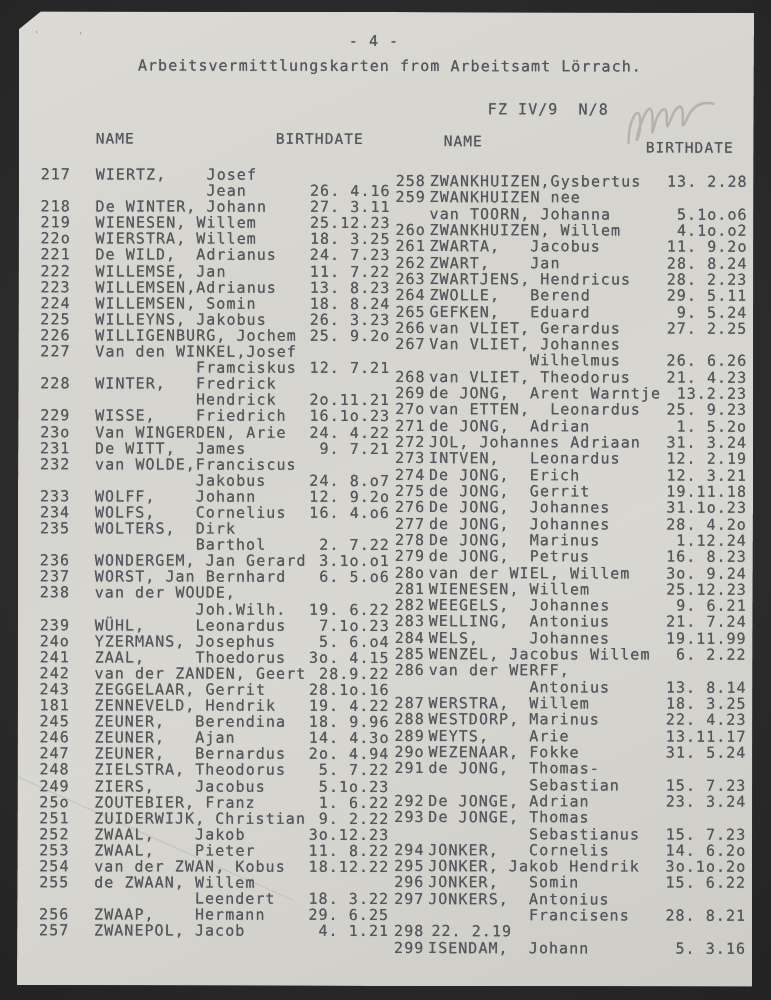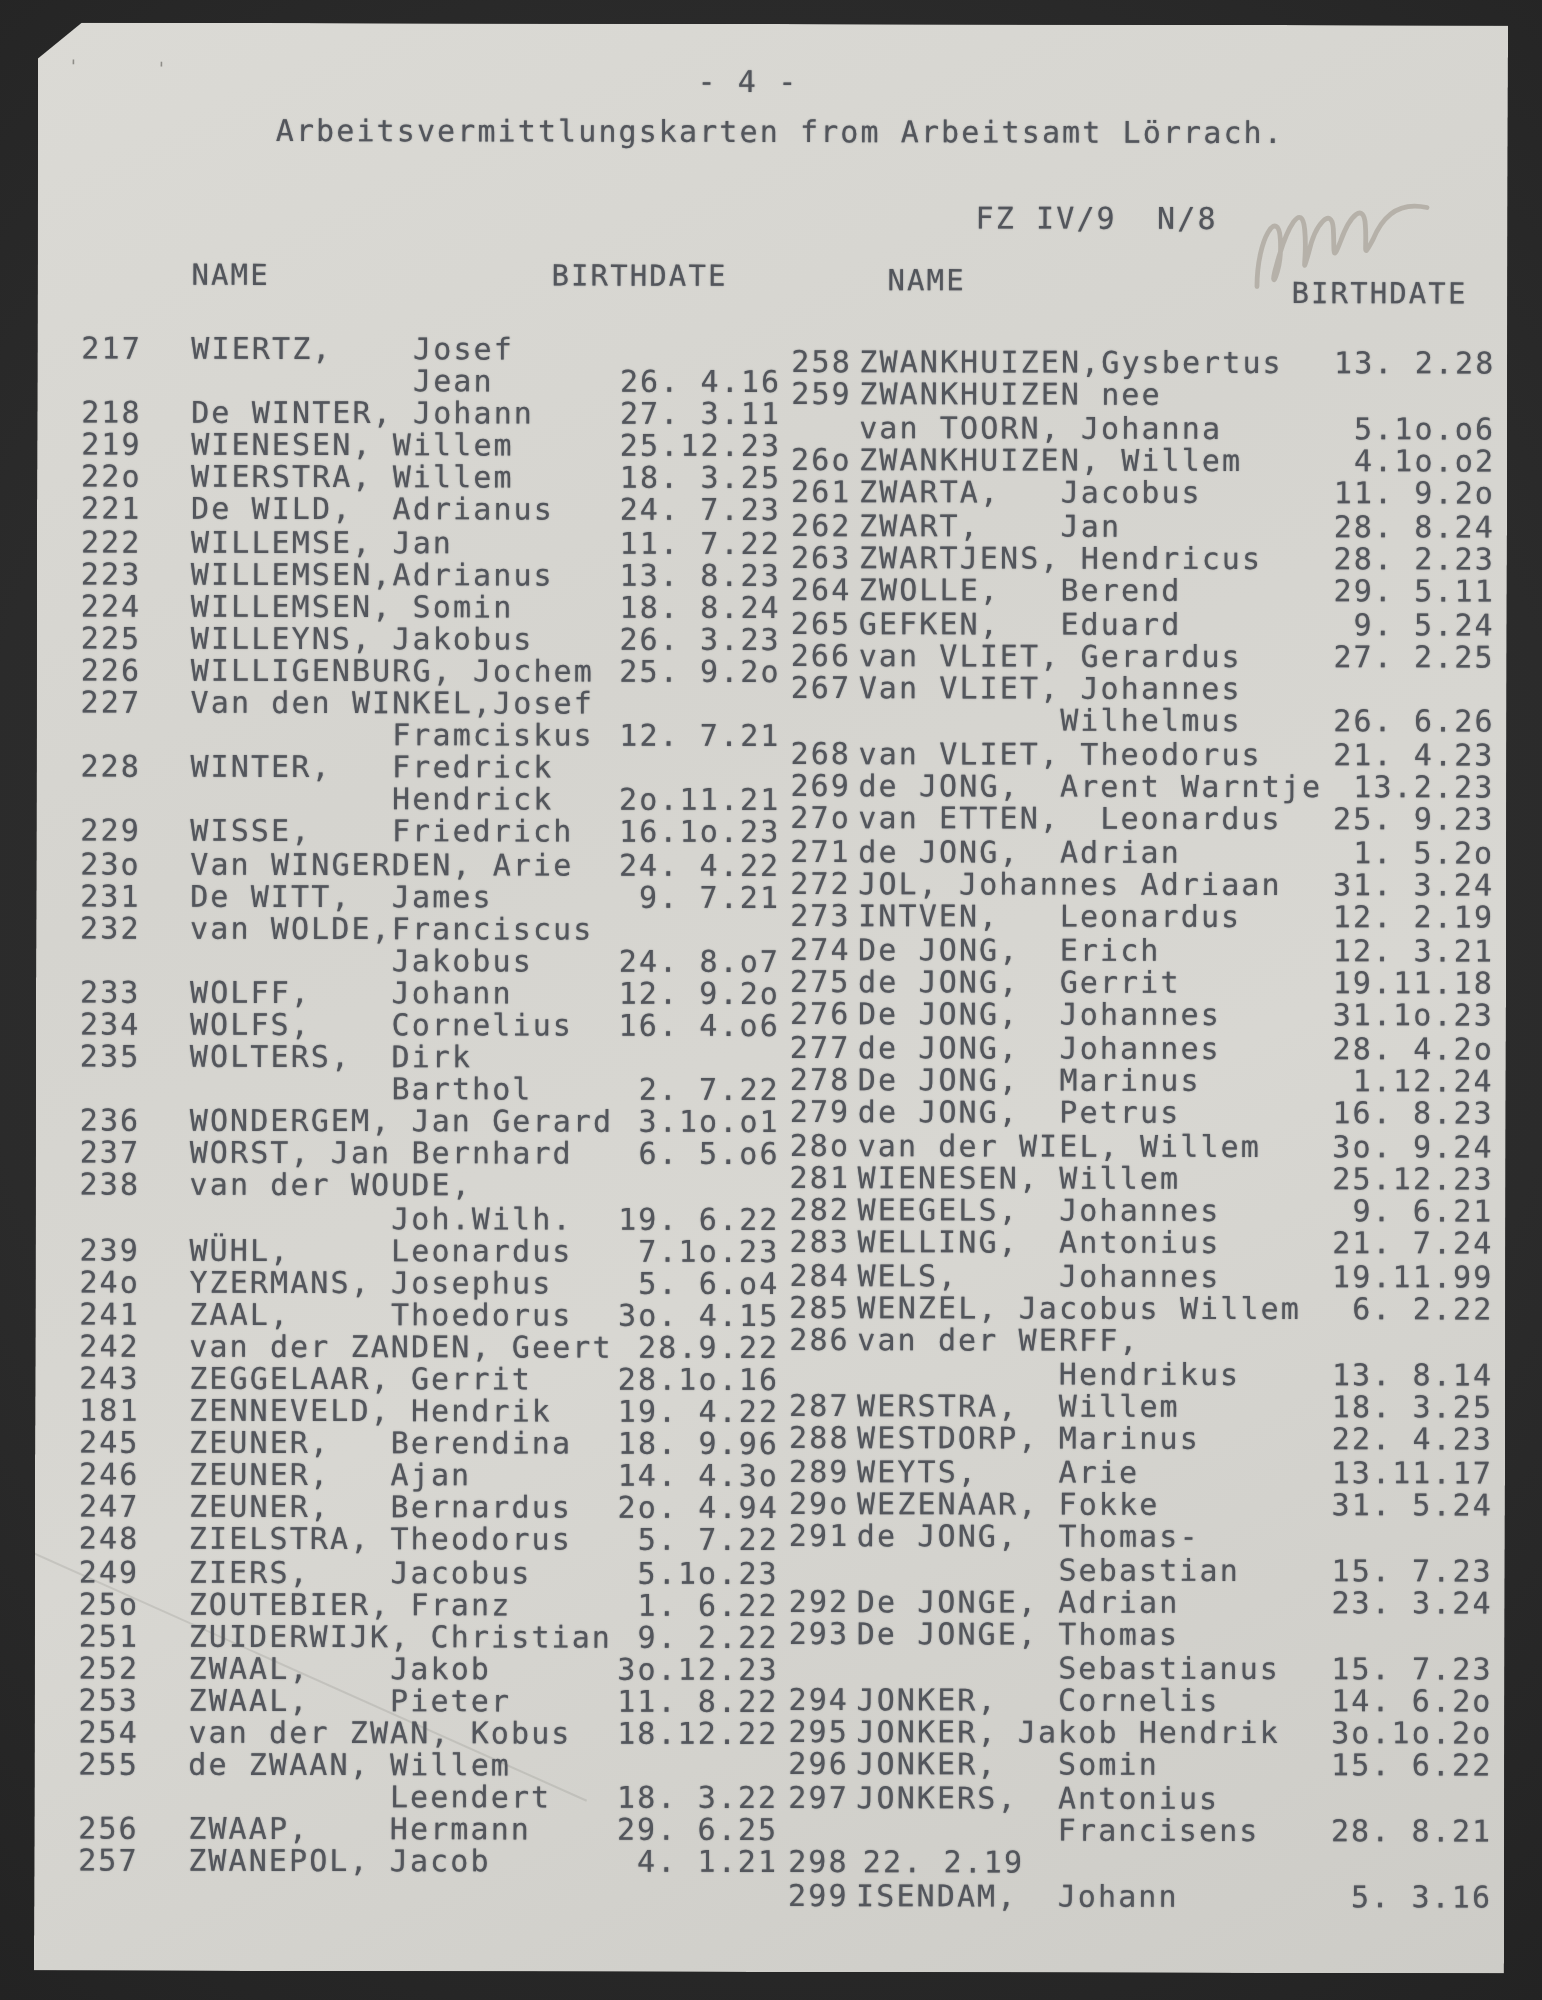--- a/index.html
+++ b/index.html
@@ -146,21 +146,21 @@
       <div class="line"><span class="num">277</span><span class="nm"><span class="seg">de JONG,  Johannes</span></span><span class="date">28. 4.2o</span></div>
       <div class="line"><span class="num">278</span><span class="nm"><span class="seg">De JONG,  Marinus</span></span><span class="date"> 1.12.24</span></div>
       <div class="line"><span class="num">279</span><span class="nm"><span class="seg">de JONG,  Petrus</span></span><span class="date">16. 8.23</span></div>
       <div class="line"><span class="num">28o</span><span class="nm"><span class="seg">van der WIEL, Willem</span></span><span class="date">3o. 9.24</span></div>
       <div class="line"><span class="num">281</span><span class="nm"><span class="seg">WIENESEN, Willem</span></span><span class="date">25.12.23</span></div>
       <div class="line"><span class="num">282</span><span class="nm"><span class="seg">WEEGELS,  Johannes</span></span><span class="date"> 9. 6.21</span></div>
       <div class="line"><span class="num">283</span><span class="nm"><span class="seg">WELLING,  Antonius</span></span><span class="date">21. 7.24</span></div>
       <div class="line"><span class="num">284</span><span class="nm"><span class="seg">WELS,     Johannes</span></span><span class="date">19.11.99</span></div>
       <div class="line"><span class="num">285</span><span class="nm"><span class="seg">WENZEL, </span><span class="useg">Jacobus</span><span class="seg"> Willem</span></span><span class="date"> 6. 2.22</span></div>
       <div class="line"><span class="num">286</span><span class="nm"><span class="seg">van der WERFF,</span></span><span class="date"></span></div>
-      <div class="line"><span class="num"></span><span class="nm"><span class="seg">          Hendrikus</span></span><span class="date">13. 8.14</span></div>
+      <div class="line"><span class="num"></span><span class="nm"><span class="seg">          Antonius</span></span><span class="date">13. 8.14</span></div>
       <div class="line"><span class="num">287</span><span class="nm"><span class="seg">WERSTRA,  Willem</span></span><span class="date">18. 3.25</span></div>
       <div class="line"><span class="num">288</span><span class="nm"><span class="seg">WESTDORP, Marinus</span></span><span class="date">22. 4.23</span></div>
       <div class="line"><span class="num">289</span><span class="nm"><span class="seg">WEYTS,    Arie</span></span><span class="date">13.11.17</span></div>
       <div class="line"><span class="num">29o</span><span class="nm"><span class="seg">WEZENAAR, Fokke</span></span><span class="date">31. 5.24</span></div>
       <div class="line"><span class="num">291</span><span class="nm"><span class="seg">de JONG,  Thomas-</span></span><span class="date"></span></div>
       <div class="line"><span class="num"></span><span class="nm"><span class="seg">          Sebastian</span></span><span class="date">15. 7.23</span></div>
       <div class="line"><span class="num">292</span><span class="nm"><span class="seg">De JONGE, Adrian</span></span><span class="date">23. 3.24</span></div>
       <div class="line"><span class="num">293</span><span class="nm"><span class="seg">De JONGE, Thomas</span></span><span class="date"></span></div>
       <div class="line"><span class="num"></span><span class="nm"><span class="seg">          Sebastianus</span></span><span class="date">15. 7.23</span></div>
       <div class="line"><span class="num">294</span><span class="nm"><span class="seg">JONKER,   Cornelis</span></span><span class="date">14. 6.2o</span></div>

